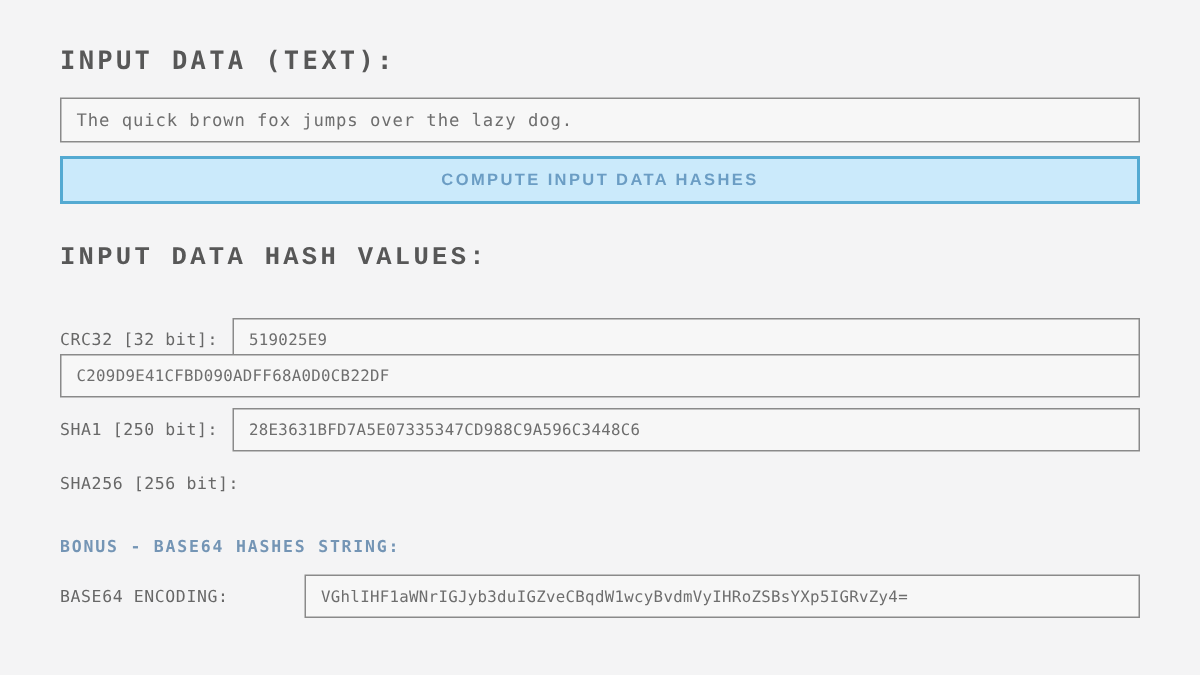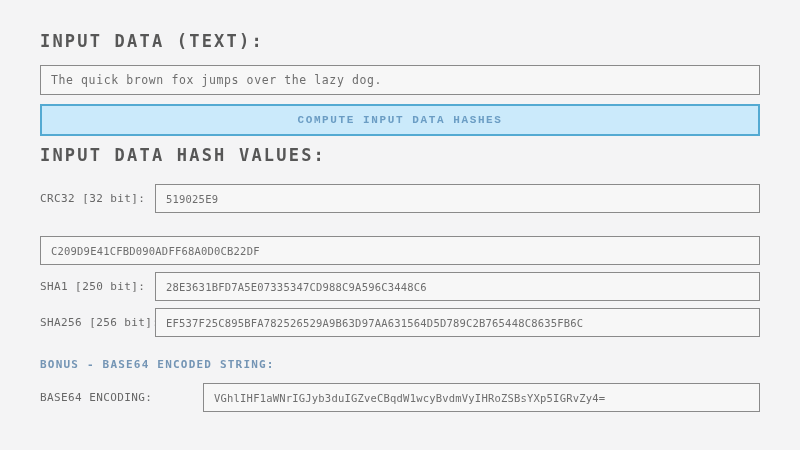--- a/index.html
+++ b/index.html
@@ -24,21 +24,21 @@
   .page { position: relative; width: 800px; height: 450px; }
 
   .heading {
     position: absolute; left: 40px;
     font-size: 17px; font-weight: bold;
     letter-spacing: 2.2px;
     color: var(--heading-text);
     white-space: nowrap;
   }
   .heading.h1 { top: 31px; }
-  .heading.h2 { top: 145px; }
+  .heading.h2 { top: 163px; font-family: Liberation Mono, monospace; }
 
   .text-field {
     border: 1px solid var(--box-border);
     background: var(--box-background);
     color: var(--value-text);
     font-family: "DejaVu Sans Mono", "Liberation Mono", monospace;
     font-size: 11.5px;
     letter-spacing: 0.6px;
     padding: 12px 10px;
     outline: none;
@@ -48,32 +48,32 @@
     position: absolute; left: 40px; top: 65px;
     width: 720px; height: 30px;
   }
 
   .compute-btn {
     position: absolute; left: 40px; top: 104px;
     width: 720px; height: 32px;
     background: var(--button-background);
     border: 2px solid var(--button-border);
     color: var(--button-text);
-    font-family: Liberation Mono, monospace;
+    font-family: Liberation Sans, sans-serif;
     font-size: 11px; font-weight: bold;
     letter-spacing: 1.6px;
     cursor: pointer;
   }
 
   .hash-row {
     position: absolute; left: 40px;
     width: 720px; height: 29px;
     display: flex; align-items: center;
   }
-  .row-crc32  { top: 184px; }
+  .row-crc32  { top: 212px; }
   .row-md5    { top: 236px; }
   .row-sha1   { top: 272px; }
   .row-sha256 { top: 308px; }
   .row-base64 { top: 383px; gap: 48px; }
 
   .hash-label {
     width: 115px; flex: 0 0 115px;
     font-size: 11px;
     letter-spacing: 0.4px;
     color: var(--label-text);
@@ -115,23 +115,22 @@
     <input class="text-field hash-value" type="text" readonly="" value="C209D9E41CFBD090ADFF68A0D0CB22DF" style="">
   </div>
 
   <div class="hash-row row-sha1">
     <span class="hash-label">SHA1 [250 bit]:</span>
     <input class="text-field hash-value" type="text" readonly="" value="28E3631BFD7A5E07335347CD988C9A596C3448C6" style="">
   </div>
 
   <div class="hash-row row-sha256">
     <span class="hash-label">SHA256 [256 bit]:</span>
-    <input class="text-field hash-value" type="text" readonly="" value="EF537F25C895BFA782526529A9B63D97AA631564D5D789C2B765448C8635FB6C" style="">
   </div>
 
-  <div class="bonus-heading">BONUS - BASE64 ENCODED STRING:</div>
+  <div class="bonus-heading">BONUS - BASE64 HASHES STRING:</div>
 
   <div class="hash-row row-base64">
     <span class="hash-label">BASE64 ENCODING:</span>
     <input class="text-field hash-value" type="text" readonly="" value="VGhlIHF1aWNrIGJyb3duIGZveCBqdW1wcyBvdmVyIHRoZSBsYXp5IGRvZy4=" style="">
   </div>
 
 </div>
 
 </body></html>

